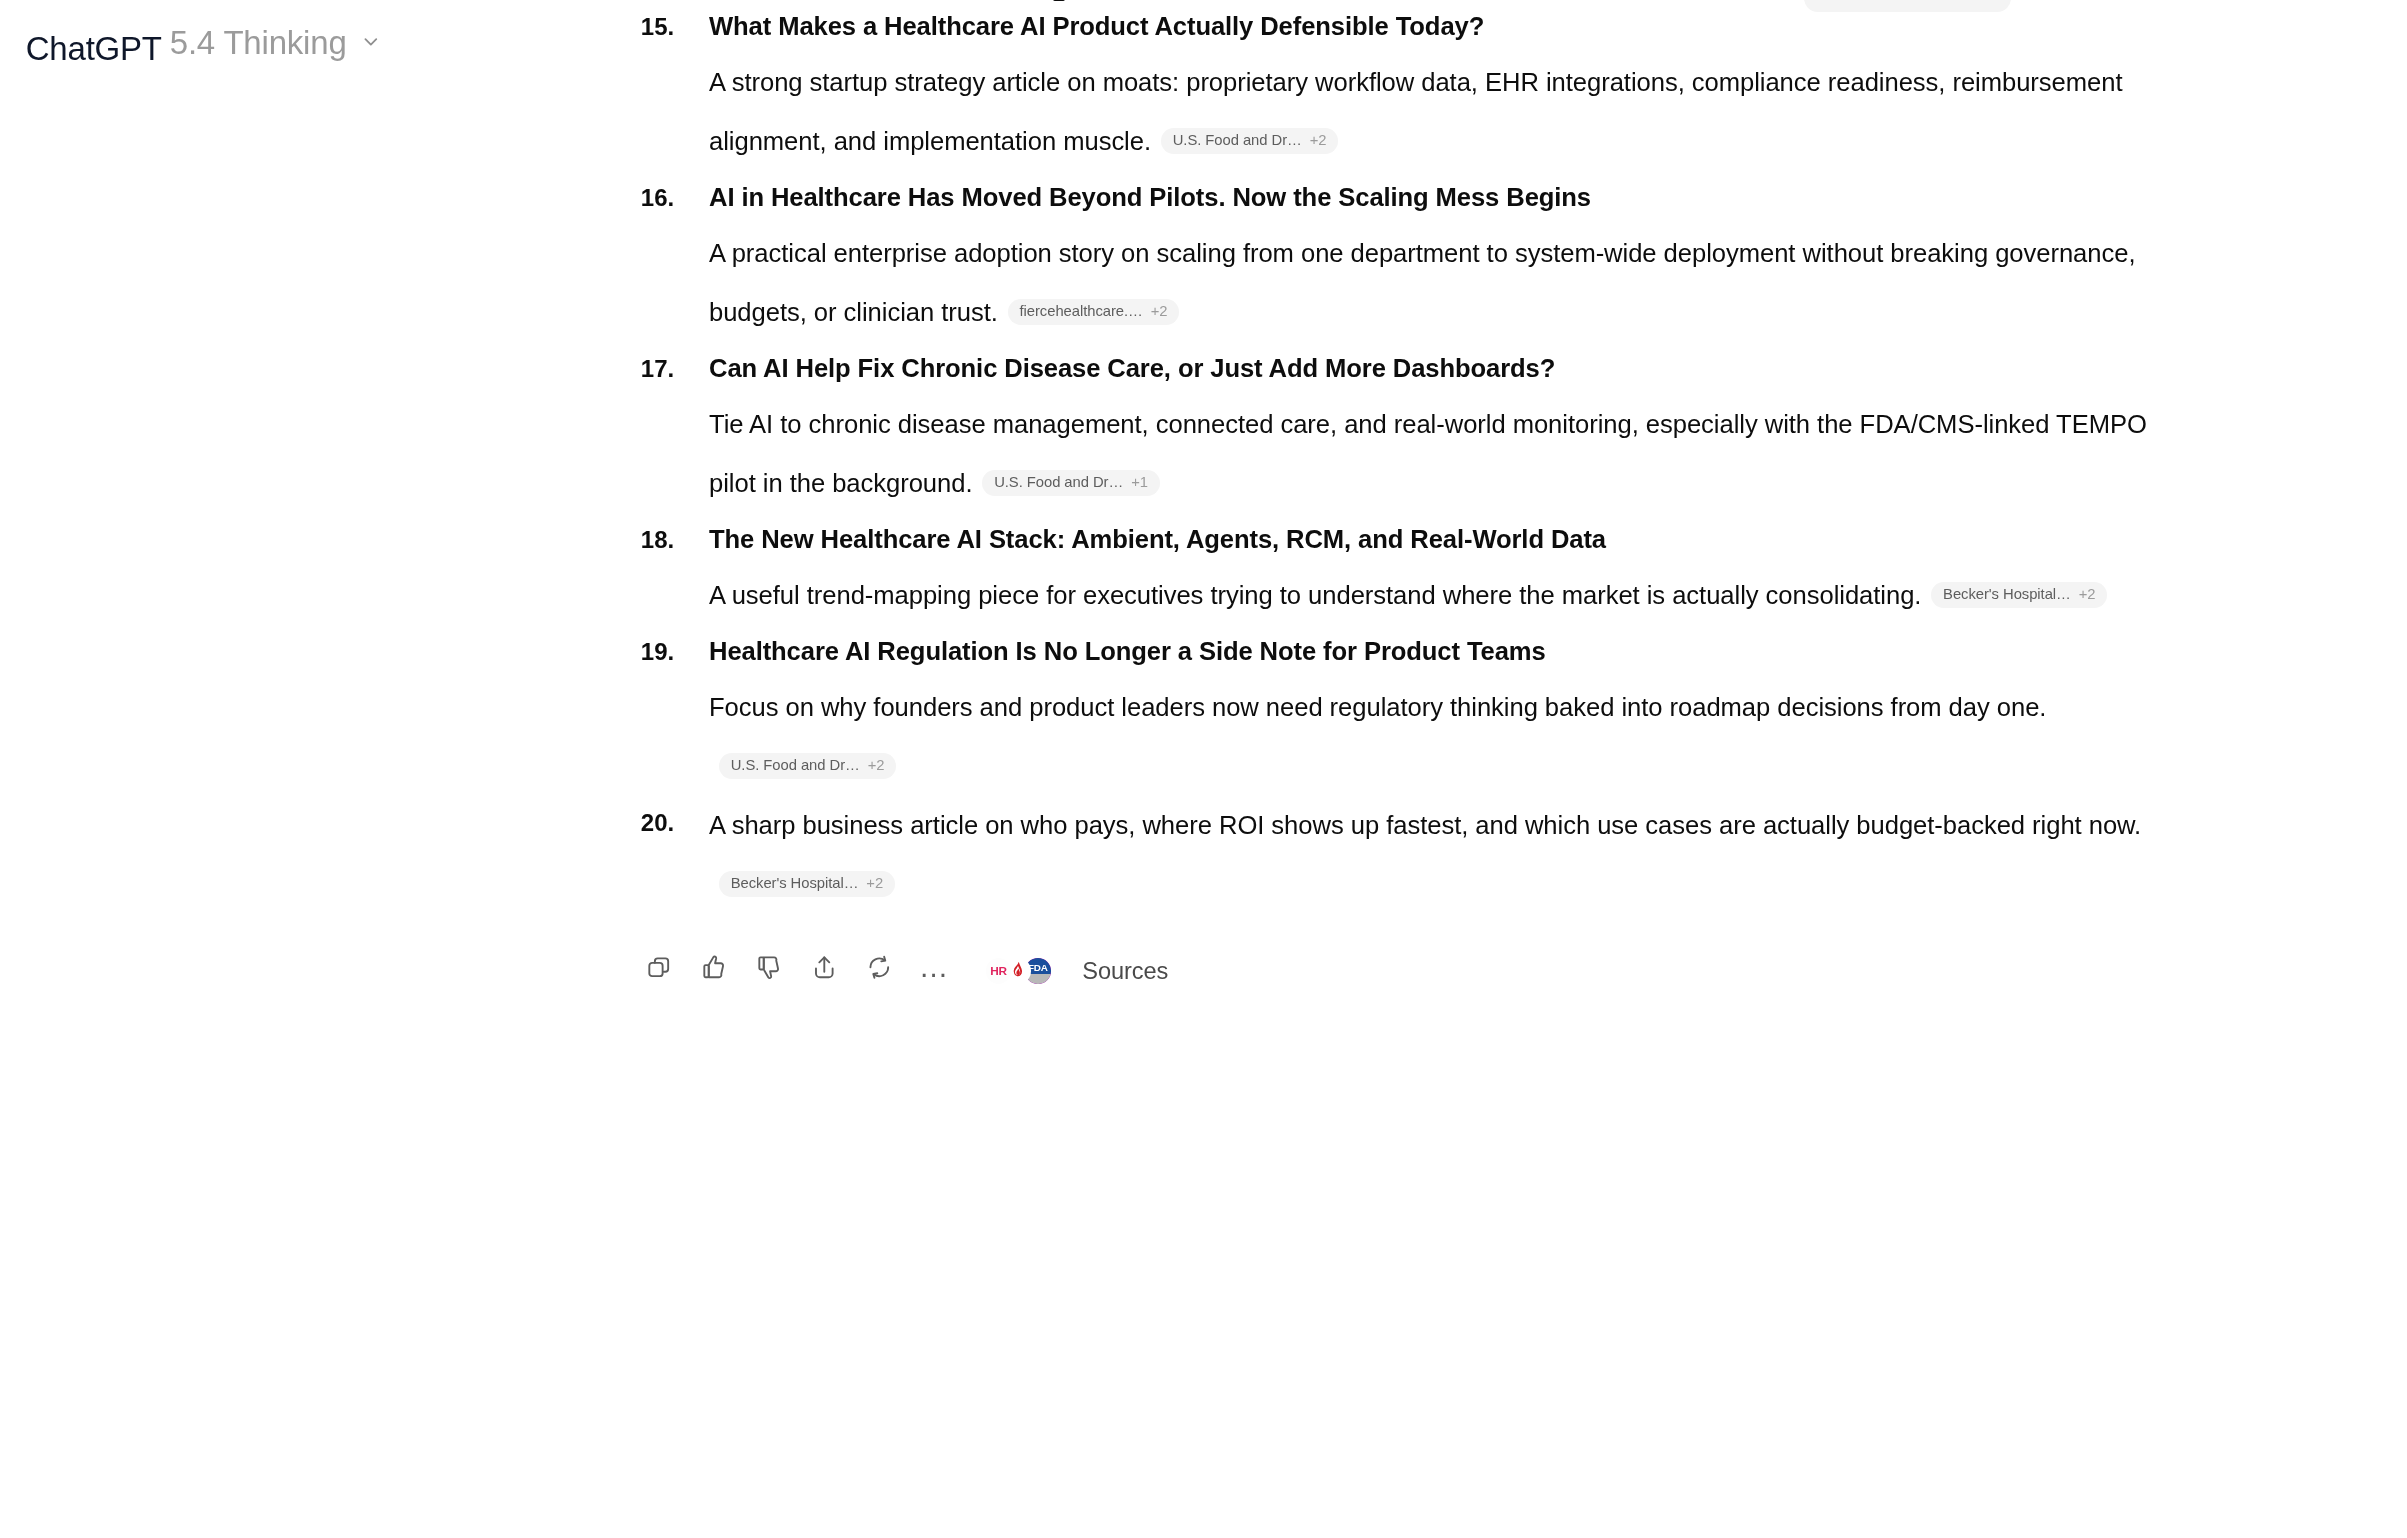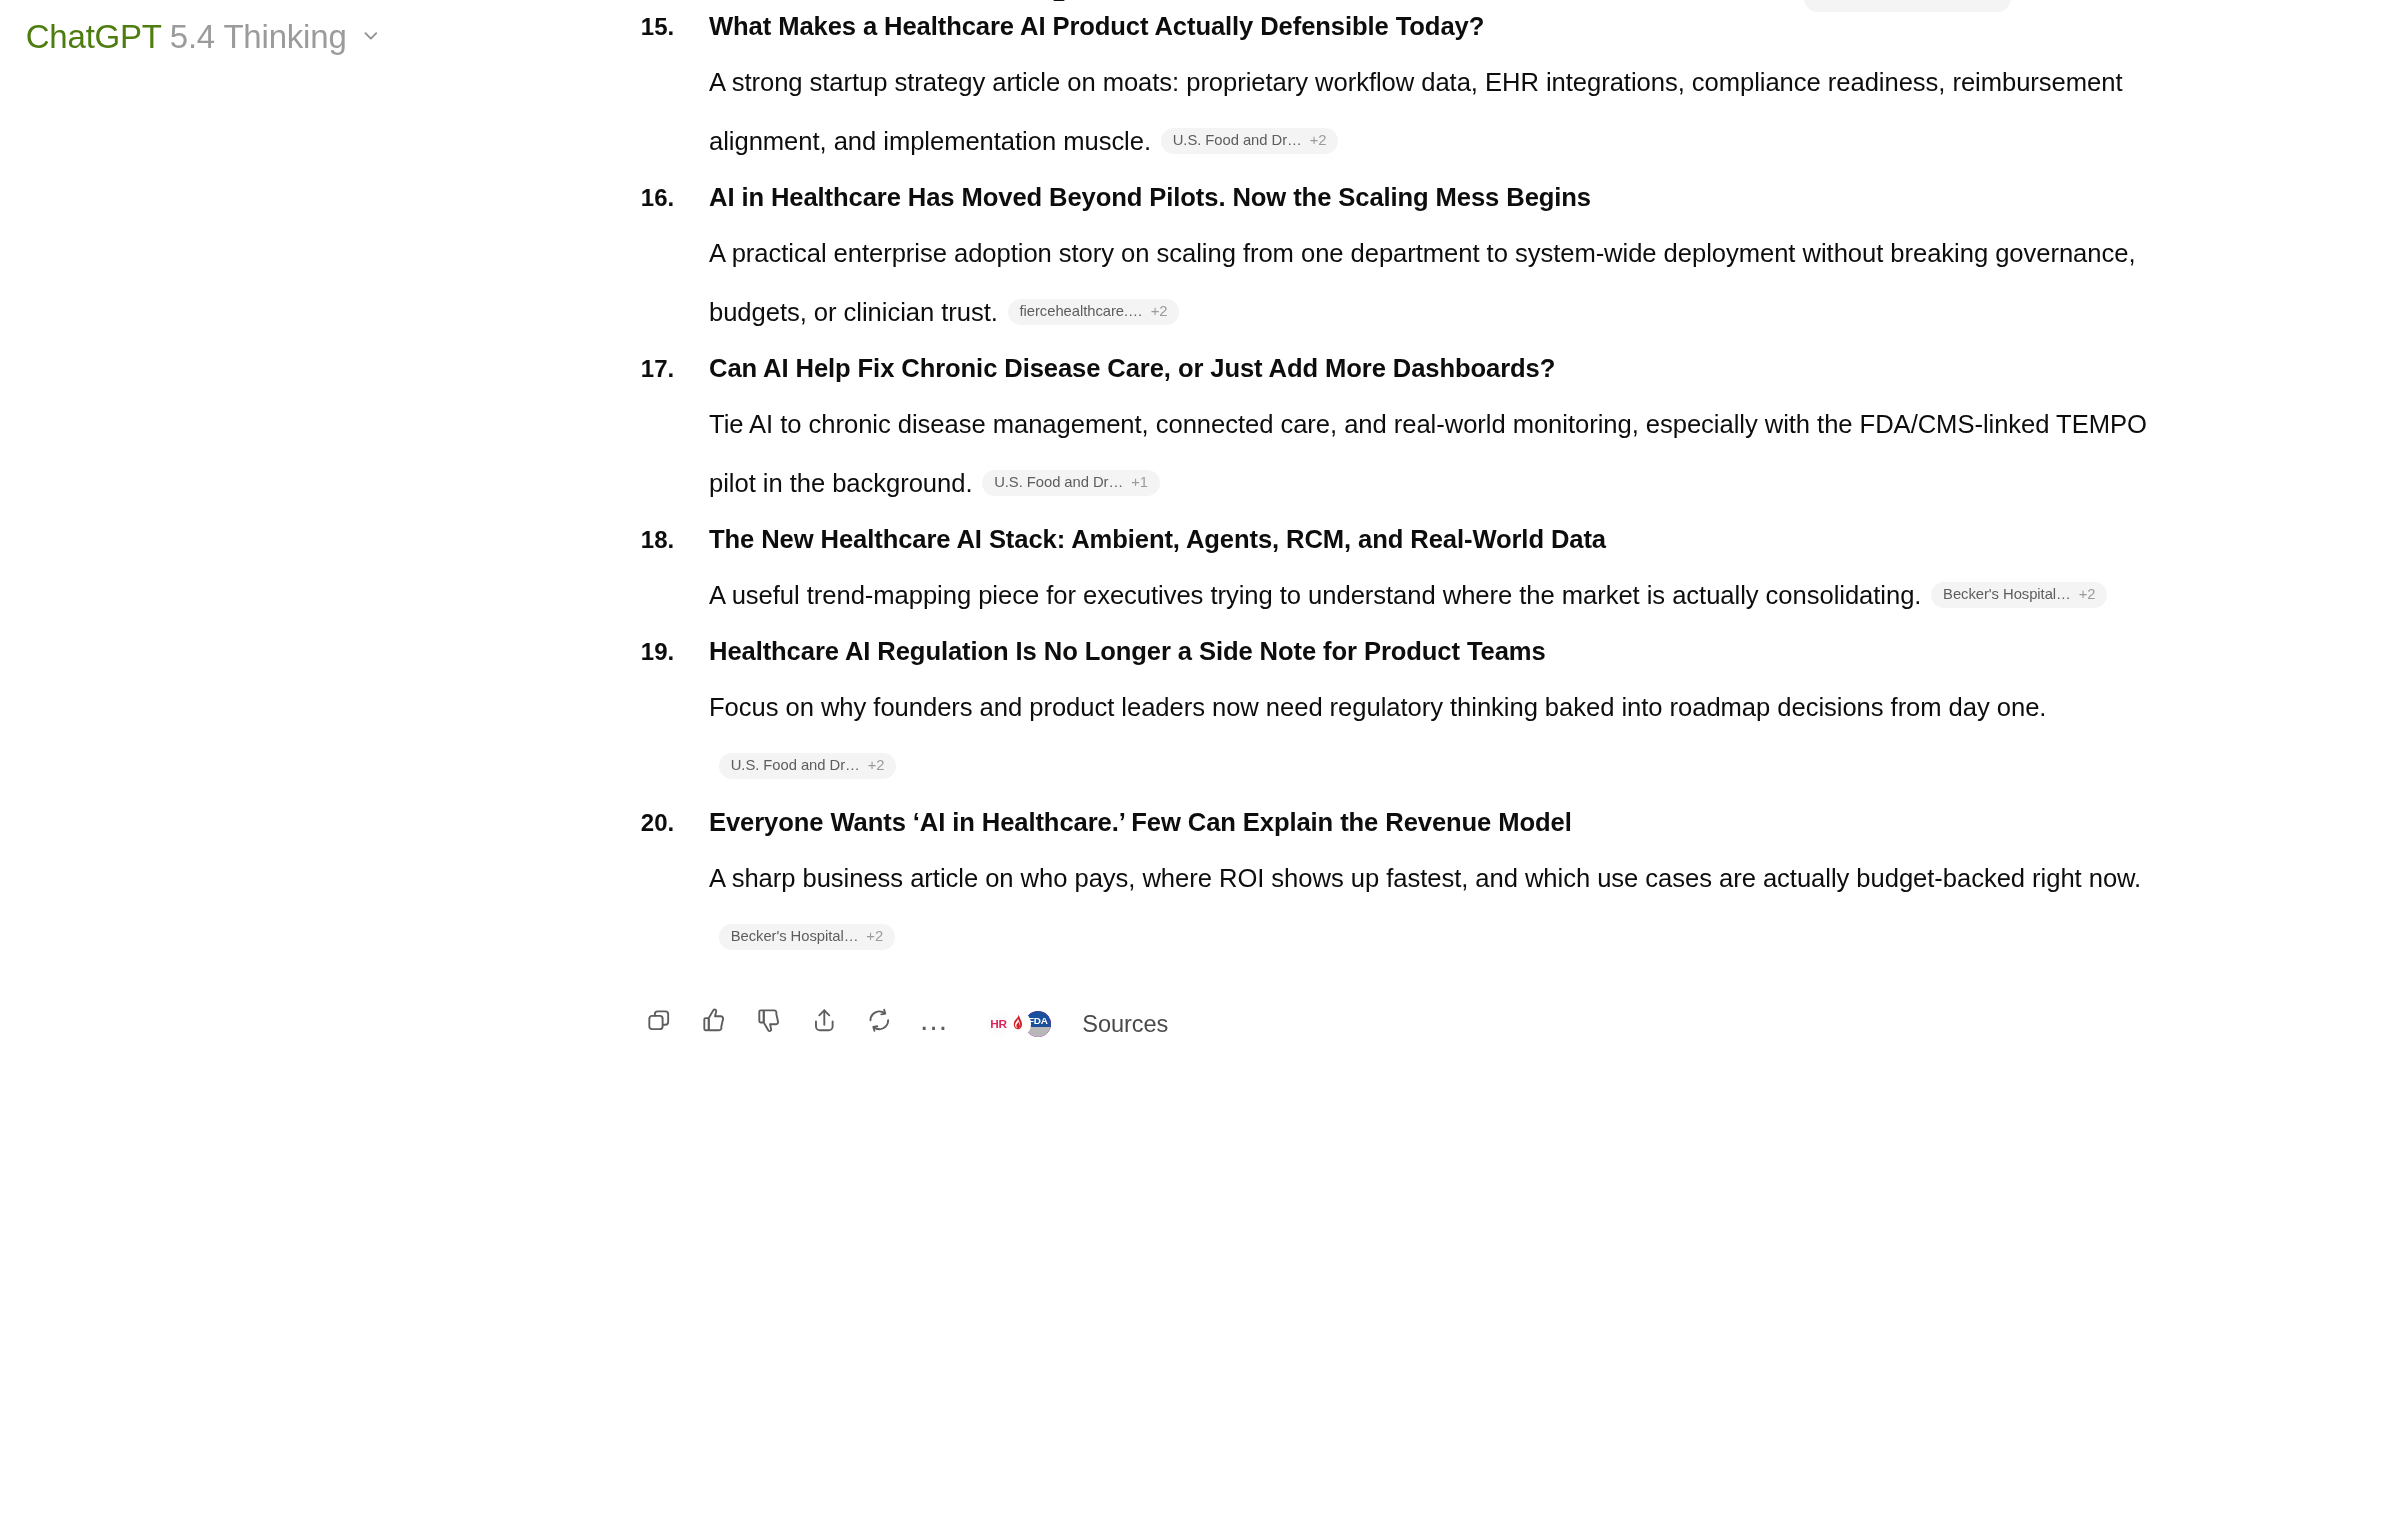--- a/index.html
+++ b/index.html
@@ -25,23 +25,24 @@
     display: flex;
     align-items: center;
     gap: 11.8px;
     padding: 5.9px 9.9px;
     border-radius: 9.9px;
     cursor: pointer;
     user-select: none;
   }
   .model-header .brand {
     font-size: 33px;
-    color: #4d7c0f;
+    color: #0f172a;
     line-height: 1;
     letter-spacing: -0.2px;
+    margin-top: 12px;
   }
   .model-header .variant {
     font-size: 33px;
     color: #9b9b9b;
     line-height: 1;
     letter-spacing: -0.2px;
     margin-left: -3.9px;
   }
   .model-header .chev {
     display: inline-block;
@@ -295,21 +296,20 @@
     </li>
 
     <li>
       <span class="li-index">19.</span>
       <div class="li-title">Healthcare AI Regulation Is No Longer a Side Note for Product Teams</div>
       <div class="li-desc"><span>Focus on why founders and product leaders now need regulatory thinking baked into roadmap decisions from day one.</span><span class="cite"><span>U.S. Food and Dr…</span><span class="plus">+2</span></span></div>
     </li>
 
     <li>
       <span class="li-index">20.</span>
-      <div class="li-title">Everyone Wants ‘AI in Healthcare.’ Few Can Explain the Revenue Model</div>
       <div class="li-desc"><span>A sharp business article on who pays, where ROI shows up fastest, and which use cases are actually budget-backed right now.</span><span class="cite"><span>Becker's Hospital…</span><span class="plus">+2</span></span></div>
     </li>
 
   </ol>
 
 
   <div class="action-bar">
 
     <button class="act-btn">
       <span>

